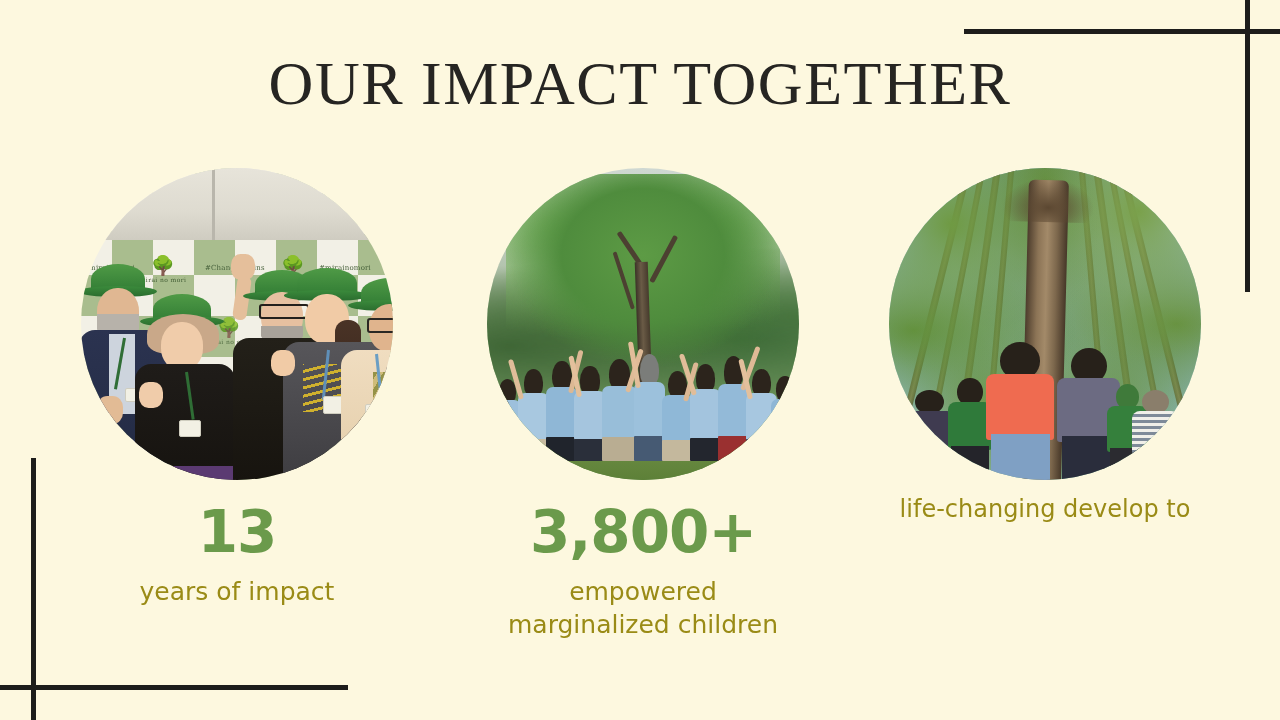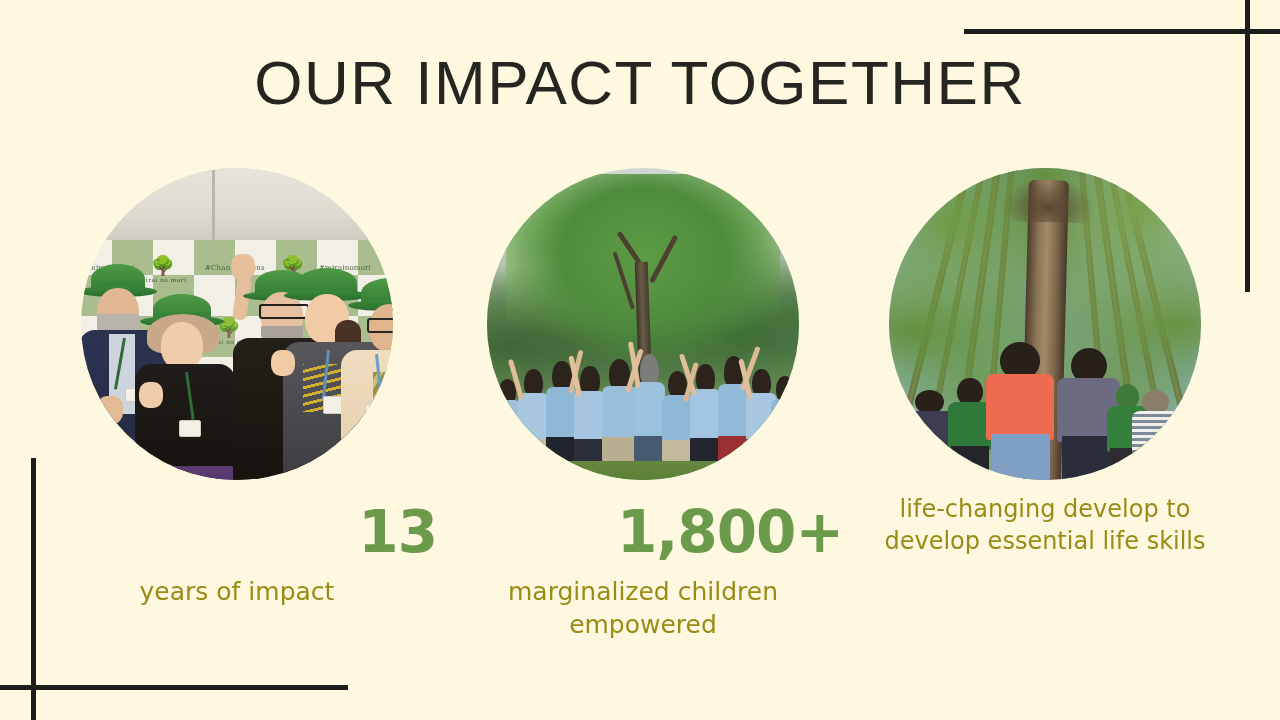--- a/index.html
+++ b/index.html
@@ -51,21 +51,21 @@
     height: 262px;
   }
 
   
   #title {
     position: absolute;
     left: 0;
     right: 0;
     top: 52px;
     text-align: center;
-    font-family: Liberation Sans, sans-serif;
+    font-family: Liberation Serif, serif;
     font-weight: 300;
     font-size: 62px;
     letter-spacing: 1.5px;
     color: #262522;
     line-height: 1;
     white-space: nowrap;
   }
 
   
   .col {
@@ -92,21 +92,20 @@
   }
 
   .stat-number {
     margin-top: 23px;
     font-family: "DejaVu Sans", sans-serif;
     font-weight: bold;
     font-size: 58px;
     line-height: 1.0;
     letter-spacing: -1px;
     color: #6b9a4b;
-    text-align: right;
   }
   .stat-caption {
     margin-top: 14px;
     font-family: "DejaVu Sans", sans-serif;
     font-weight: normal;
     font-size: 25px;
     line-height: 1.33;
     color: #9a8b16;
     text-align: center;
   }
@@ -436,24 +435,24 @@
           <div class="kid2" style="left:91%; width:9%;  height:68%;">
               <div class="hd"></div>
               <div class="sh" style="background:#8eb6d5;"></div>
               <div class="leg" style="background:#262b35;"></div>
               <div class="arm" style="left:62%; transform:rotate(12deg); background:#dbb692;"></div>
             </div>
         </div>
       </div>
     </div>
 
-    <div class="stat-number">1,800+</div>
+    <div class="stat-number">3,800+</div>
     <div class="stat-caption">
+      <div>empowered</div>
       <div>marginalized children</div>
-      <div>empowered</div>
     </div>
   </div>
 
   <div class="col" id="col-3">
 
     <div class="photo">
       <div class="ph-inner">
         <div class="p3-sky"></div>
 
         <div class="p3-pine" style="left:4%;  width:7px;  height:78%; transform:rotate(14deg);"></div>
@@ -496,17 +495,16 @@
         <div class="kid3" style="left:78%; width:15%; height:30%;">
             <div class="hd" style="background:#8a7e6b;"></div>
             <div class="sh" style="background:repeating-linear-gradient(#f0efe9 0 3px,#7e8a99 3px 6px);"></div>
             <div class="lg" style="background:#8fa8c4;"></div>
           </div>
       </div>
     </div>
 
     <div class="stat-caption">
       <div>life-changing develop to</div>
-      <div>develop essential life skills</div>
     </div>
   </div>
 
 </div>
 
 </body></html>

